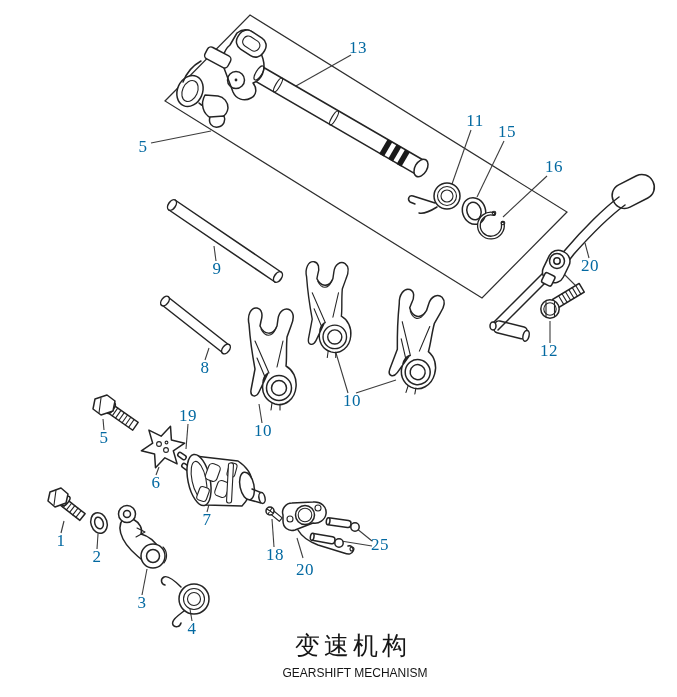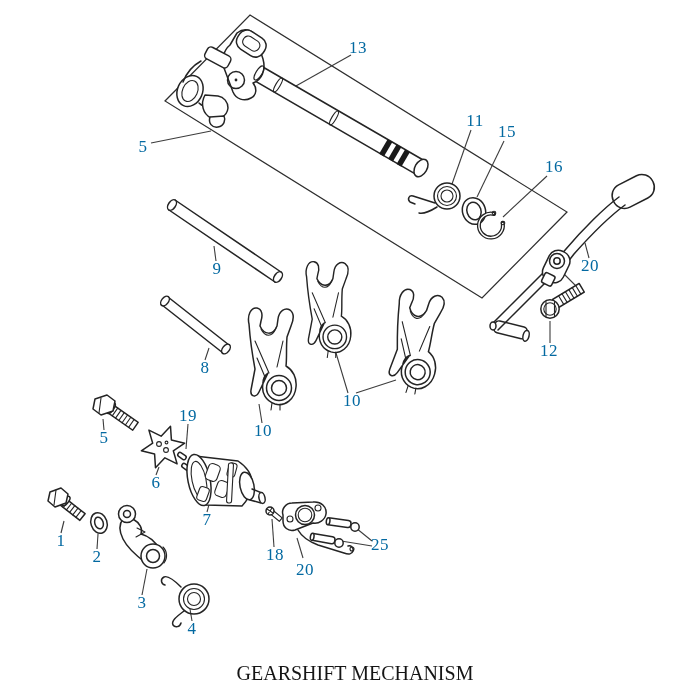--- a/index.html
+++ b/index.html
@@ -4,21 +4,21 @@
 <style>
   html,body{margin:0;padding:0;background:#fff;}
   .canvas{position:relative;width:677px;height:697px;background:#ffffff;overflow:hidden;
           font-family:"Liberation Serif", serif;}
   .canvas svg{position:absolute;left:0;top:0;}
   .num{position:absolute;transform:translate(-50%,-50%);font:17px "Liberation Serif", serif;
        color:#0369a1;letter-spacing:0.5px;user-select:none;}
   .title-zh{position:absolute;left:353px;top:645px;transform:translate(-50%,-50%);
             font-family:"DejaVu Sans", sans-serif;font-size:25px;letter-spacing:4px;color:#151515;white-space:nowrap;}
   .title-en{position:absolute;left:355px;top:673px;transform:translate(-50%,-50%);
-            font-family:Liberation Serif, serif;font-size:20px;color:#151515;white-space:nowrap;}
+            font-family:Liberation Sans, sans-serif;font-size:12px;color:#151515;white-space:nowrap;}
   .ln{stroke:#242424;stroke-width:1.5;fill:none;stroke-linecap:round;stroke-linejoin:round;}
   .w{fill:#ffffff;}
   .thin{stroke-width:1.1;}
   .leader{stroke:#3d3d3d;stroke-width:1.1;fill:none;}
 </style>
 </head>
 <body>
 
 <div class="canvas">
 
@@ -338,14 +338,15 @@
   <div class="num" style="left:475px;top:121px">11</div>
   <div class="num" style="left:507px;top:132px">15</div>
   <div class="num" style="left:554px;top:167px">16</div>
   <div class="num" style="left:549px;top:351px">12</div>
   <div class="num" style="left:590px;top:266px">20</div>
   <div class="num" style="left:275px;top:555px">18</div>
   <div class="num" style="left:305px;top:570px">20</div>
   <div class="num" style="left:380px;top:545px">25</div>
   <div class="num" style="left:188px;top:416px">19</div>
 
+  <div class="title-zh">变速机构</div>
   <div class="title-en">GEARSHIFT MECHANISM</div>
 </div>
 
 </body></html>

